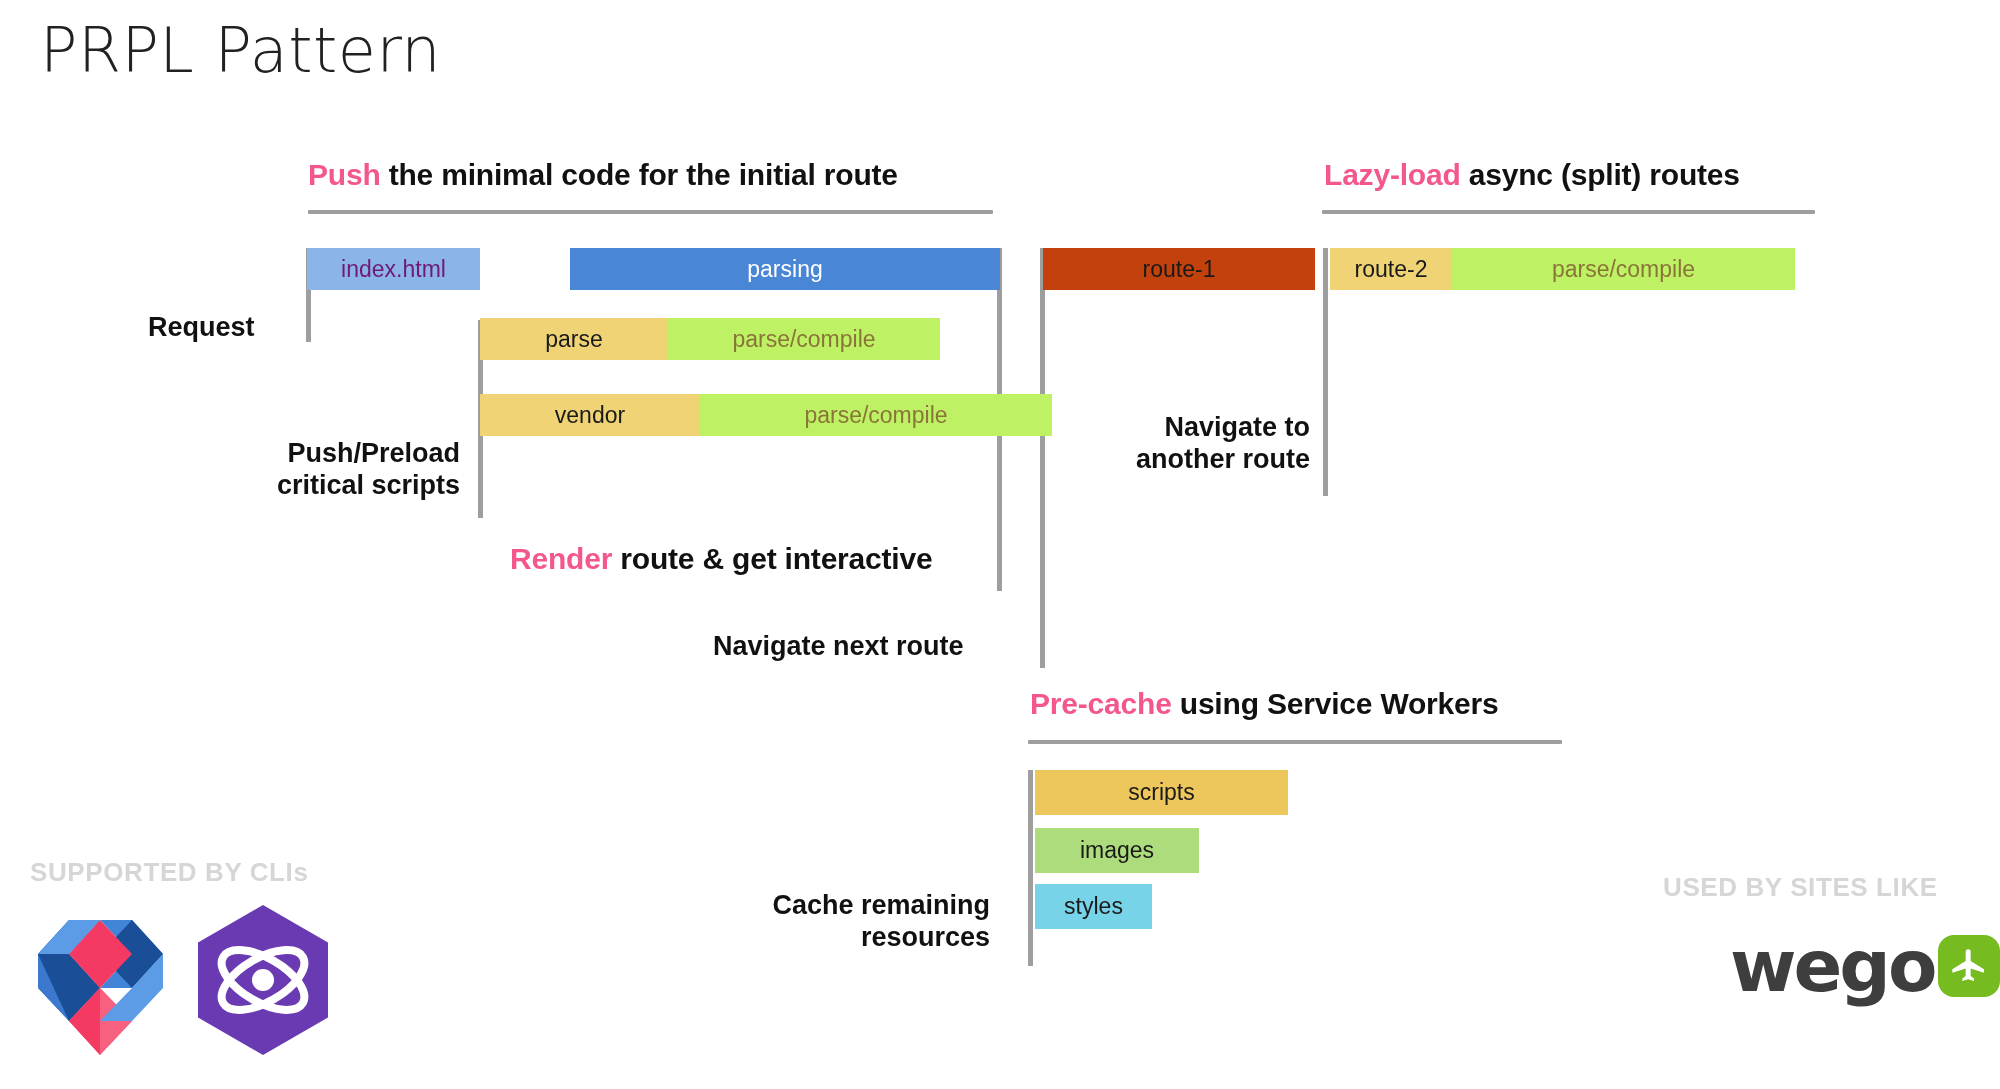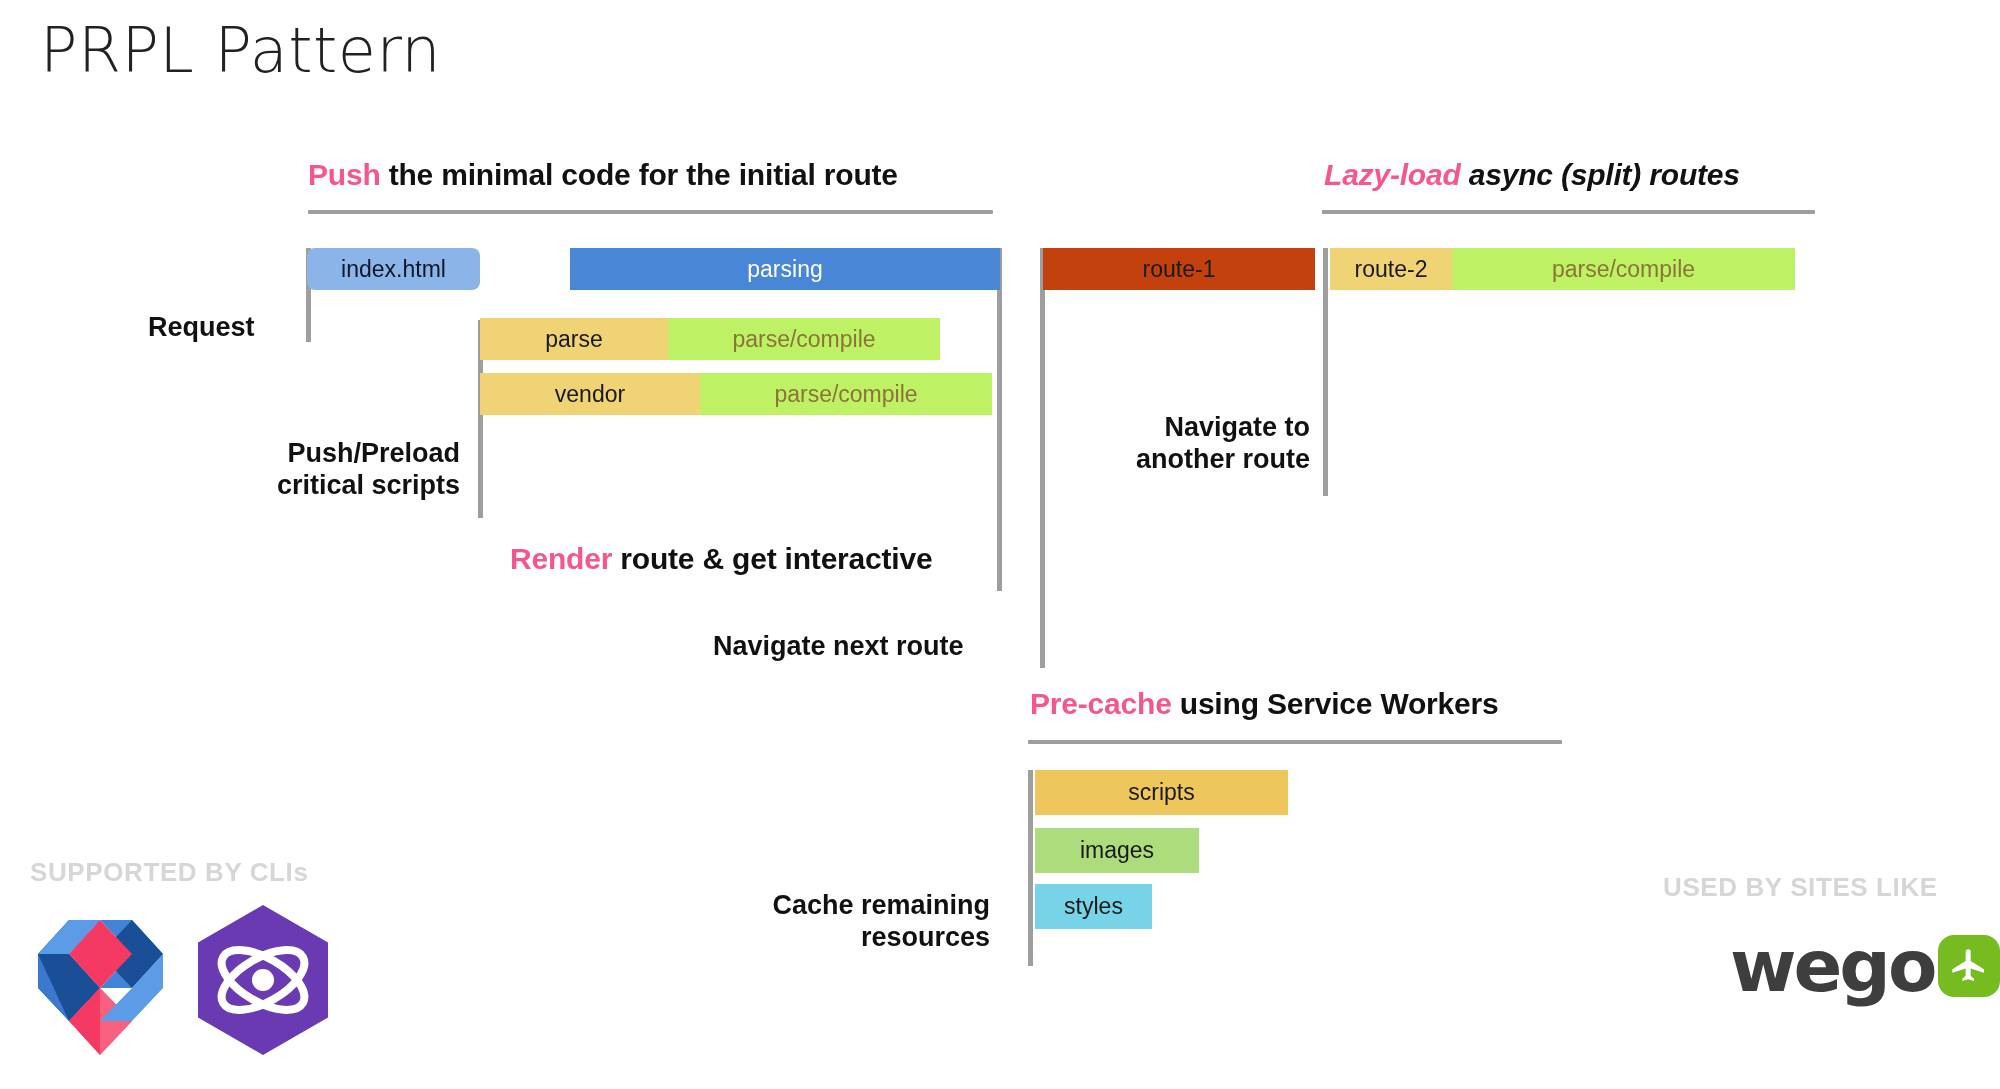--- a/index.html
+++ b/index.html
@@ -64,21 +64,21 @@
     height: 42px;
   }
   .seg {
     display: flex;
     align-items: center;
     justify-content: center;
     font-size: 23px;
     white-space: nowrap;
     overflow: hidden;
   }
-  .seg.light-blue { background: #8BB5E8; color: #0f172a; border-radius: 8px; }
+  .seg.light-blue { background: #8BB5E8; color: #701a75; }
   .seg.blue       { background: #4A86D6; color: #ffffff; }
   .seg.pale-gold  { background: #EFD375; color: #1a1a1a; }
   .seg.gold       { background: #bef264; color: #8A7538; }
   .seg.gold-solid { background: #c2410c; color: #1a1a1a; }
   .seg.tan        { background: #EDC75C; color: #1a1a1a; }
   .seg.green      { background: #ADDC7C; color: #1a1a1a; }
   .seg.cyan       { background: #77D3E8; color: #1a1a1a; }
 
   
   .row-label {
@@ -147,36 +147,36 @@
   </div>
   <div class="bar" style="left:570px; top:248px; width:430px;">
     <div class="seg blue" style="flex:1;">parsing</div>
   </div>
 
   <div class="bar" style="left:480px; top:318px; width:460px;">
     <div class="seg pale-gold" style="width:188px;">parse</div>
     <div class="seg gold" style="flex:1;">parse/compile</div>
   </div>
 
-  <div class="bar" style="left:480px; top:373px; width:512px;">
+  <div class="bar" style="left:480px; top:394px; width:572px;">
     <div class="seg pale-gold" style="width:220px;">vendor</div>
     <div class="seg gold" style="flex:1;">parse/compile</div>
   </div>
 
   <div class="row-label" style="left:148px; top:312px;">Request</div>
   <div class="row-label right" style="left:180px; top:438px; width:280px;">Push/Preload
 critical scripts</div>
 
   <div class="section-head" style="left:510px; top:542px;">
     <span class="accent">Render</span><span> route &amp; get interactive</span>
   </div>
 
   <div class="row-label" style="left:713px; top:631px;">Navigate next route</div>
 
-  <div class="section-head" style="left:1324px; top:158px;font-style:italic;">
+  <div class="section-head" style="left:1324px; top:158px;">
     <span class="accent">Lazy-load</span><span> async (split) routes</span>
   </div>
   <div class="rule" style="left:1322px; top:210px; width:493px;"></div>
 
   <div class="vline" style="left:1323px; top:248px; height:248px;"></div>
 
   <div class="bar" style="left:1043px; top:248px; width:272px;">
     <div class="seg gold-solid" style="flex:1;">route-1</div>
   </div>
 

